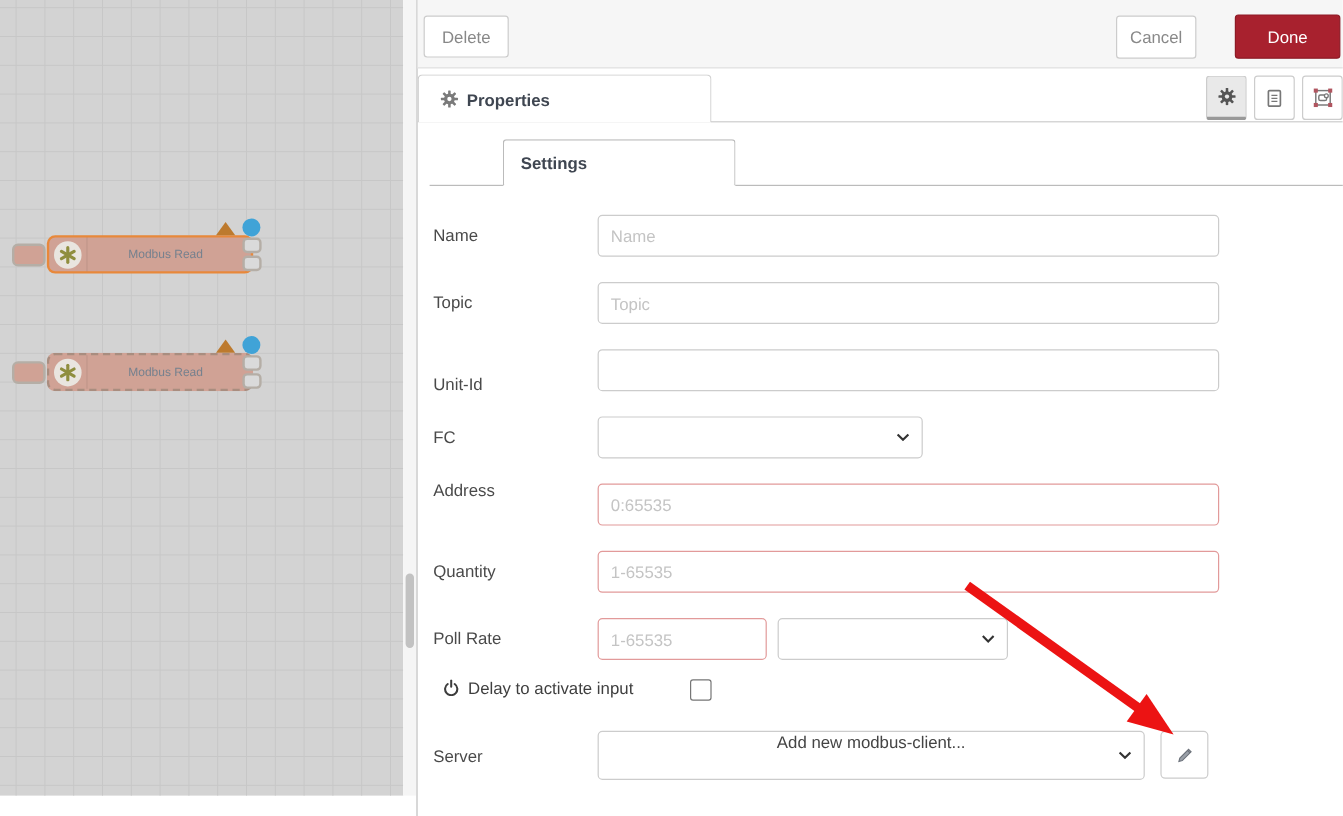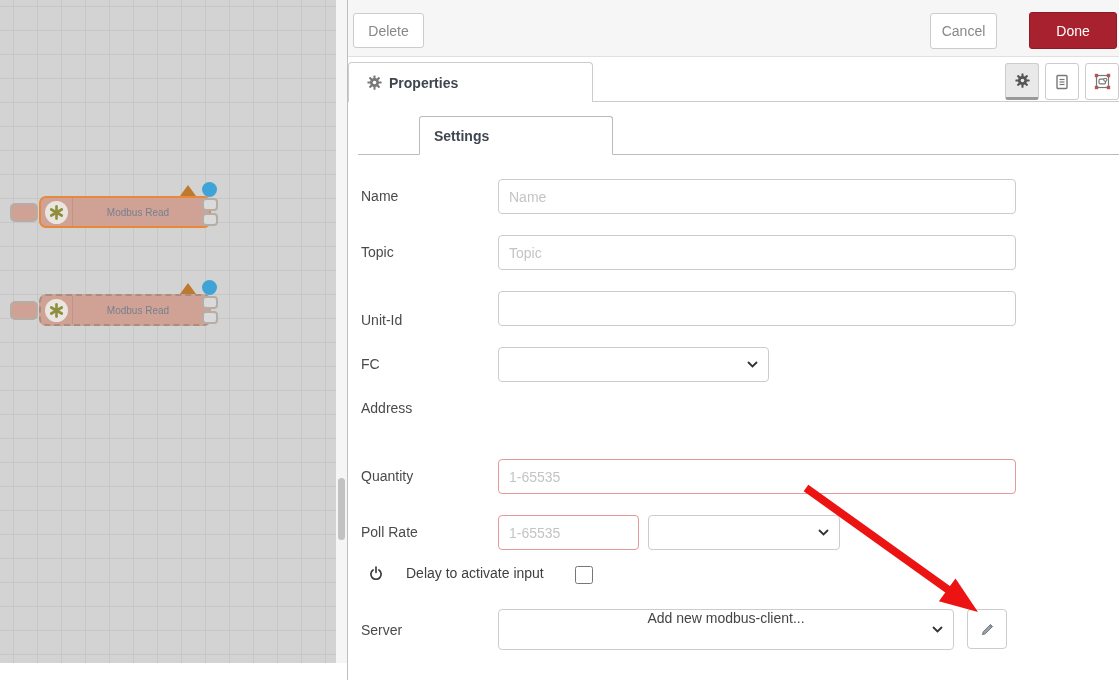--- a/index.html
+++ b/index.html
@@ -87,21 +87,21 @@
   .lbl-poll { top:524px;text-align:right; } .lbl-srv   { top:622px; }
   .sel-fc { top:347px; width:271px; }
   .txt-poll { top:515px; width:141px; }
   .sel-poll { top:515px; left:300px; width:192px; }
   .sel-srv { top:609px; width:456px; height:41px;flex-direction:column; }
   .btn-edit-srv { position:absolute; left:619px; top:609px; width:40px; height:40px;
     background:#fff; border:1px solid #ccc; border-radius:4px; display:flex;
     align-items:center; justify-content:center; cursor:pointer; }
 
   .delay-row { position:absolute; left:21px; top:565px; display:flex; align-items:center;
-    gap:23px; font-size:14px; color:#3f3f3f; }
+    gap:7px; font-size:14px; color:#3f3f3f; }
   .delay-check { position:absolute; left:227px; top:566px; width:18px; height:18px;
     accent-color:#fff; cursor:pointer; }
 
   .arrow-svg { position:absolute; left:0; top:0; width:1119px; height:680px;
     pointer-events:none; z-index:50; }
   .icon-svg { display:block; }
 </style>
 </head>
 <body>
 
@@ -237,20 +237,21 @@
     <div class="sel sel-fc">
       <span></span>
       <span class="chev">
         <svg class="icon-svg" width="11" height="7" viewBox="0 0 11 7">
           <polyline points="1,1 5.5,5.5 10,1" fill="none" stroke="#333" stroke-width="1.8"></polyline>
         </svg>
       </span>
     </div>
 
     <label class="flabel lbl-addr">Address</label>
+    <input class="txt err row-addr" type="text" placeholder="0:65535" style="">
 
     <label class="flabel lbl-qty">Quantity</label>
     <input class="txt err row-qty" type="text" placeholder="1-65535" style="">
 
     <label class="flabel lbl-poll">Poll Rate</label>
     <input class="txt err txt-poll" type="text" placeholder="1-65535" style="">
     <div class="sel err sel-poll">
       <span></span>
       <span class="chev">
         <svg class="icon-svg" width="11" height="7" viewBox="0 0 11 7">

